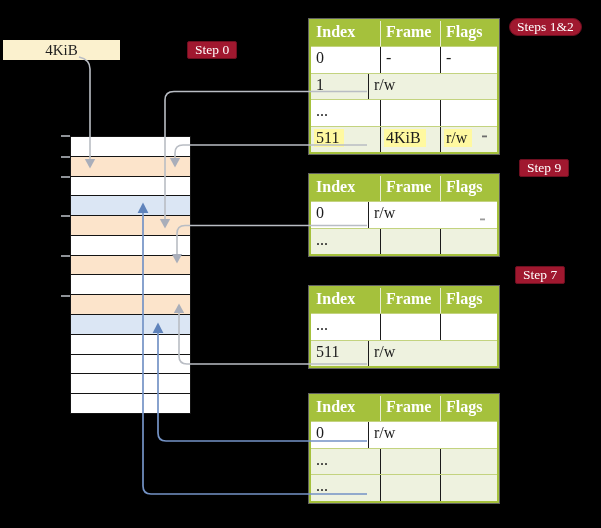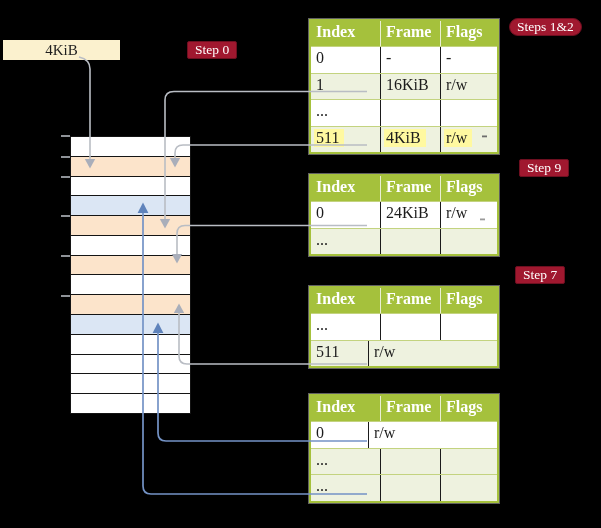--- a/index.html
+++ b/index.html
@@ -105,21 +105,20 @@
       <div class="tcell c2">Frame</div>
       <div class="tcell c3">Flags</div>
     </div>
     <div class="trow">
       <div class="tcell c1"><span>0</span></div>
       <div class="tcell c2"><span>-</span></div>
       <div class="tcell c3"><span>-</span></div>
     </div>
     <div class="trow alt">
       <div class="tcell c1"><span>1</span></div>
-      <div class="tcell c2"><span>16KiB</span></div>
       <div class="tcell c3"><span>r/w</span></div>
     </div>
     <div class="trow">
       <div class="tcell c1"><span>...</span></div>
       <div class="tcell c2"><span></span></div>
       <div class="tcell c3"><span></span></div>
     </div>
     <div class="trow alt">
       <div class="tcell c1"><span class="hl">511</span></div>
       <div class="tcell c2"><span class="hl">4KiB</span></div>
@@ -128,21 +127,20 @@
   </div>
 
   <div class="ptable" style="top:174px">
     <div class="trow head">
       <div class="tcell c1">Index</div>
       <div class="tcell c2">Frame</div>
       <div class="tcell c3">Flags</div>
     </div>
     <div class="trow">
       <div class="tcell c1"><span>0</span></div>
-      <div class="tcell c2"><span>24KiB</span></div>
       <div class="tcell c3"><span>r/w</span></div>
     </div>
     <div class="trow alt">
       <div class="tcell c1"><span>...</span></div>
       <div class="tcell c2"><span></span></div>
       <div class="tcell c3"><span></span></div>
     </div>
   </div>
 
   <div class="ptable" style="top:286px">

